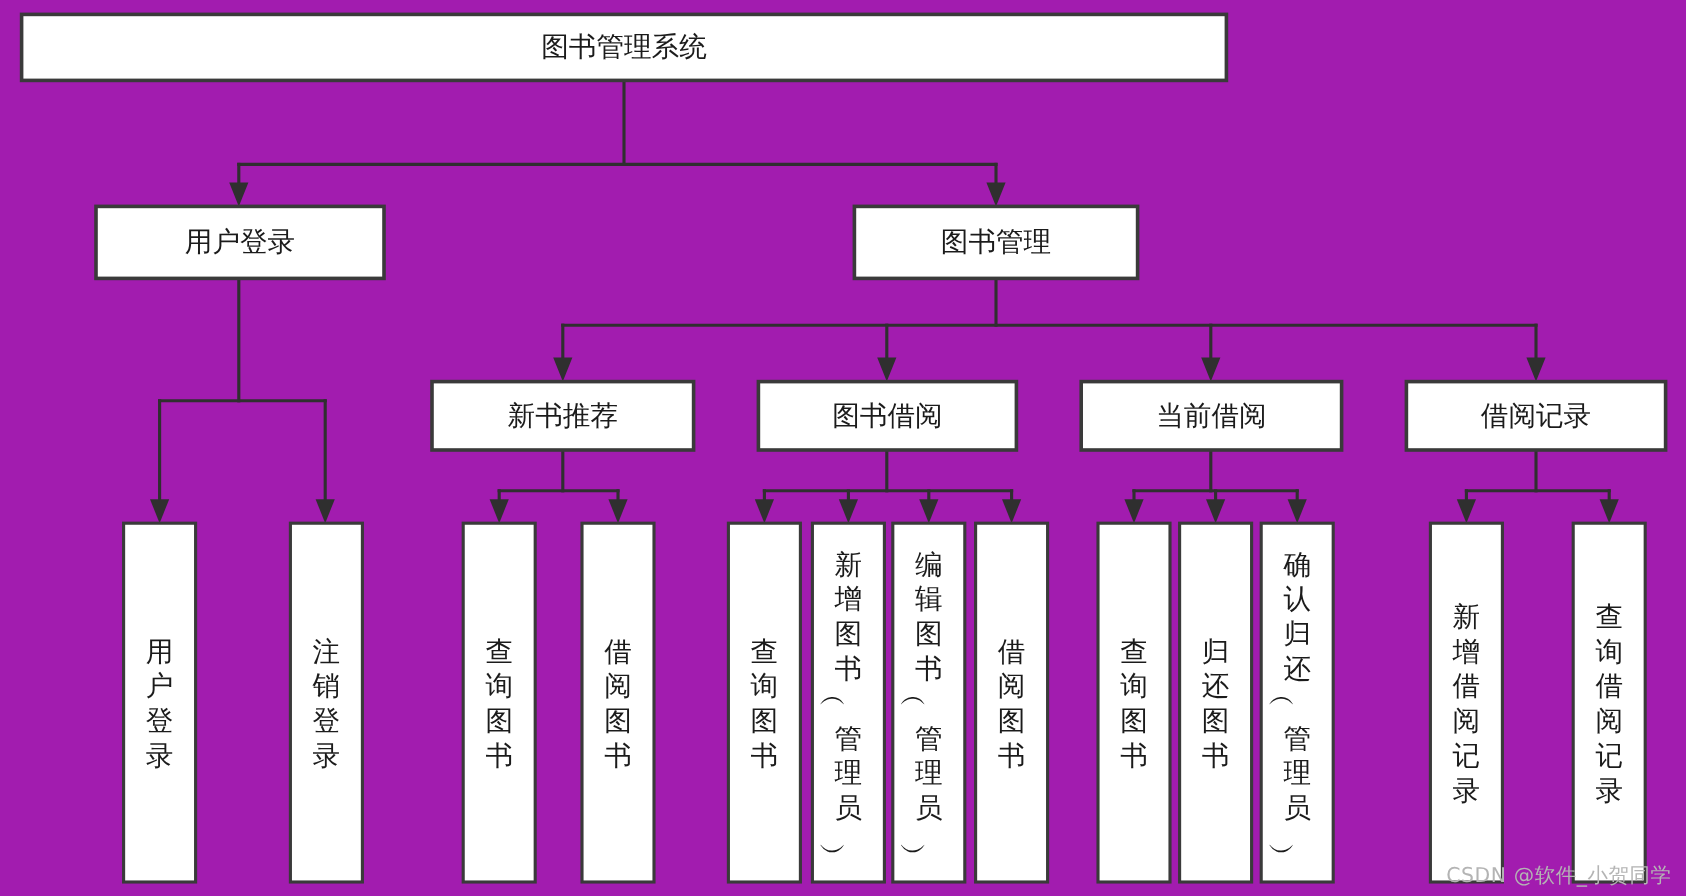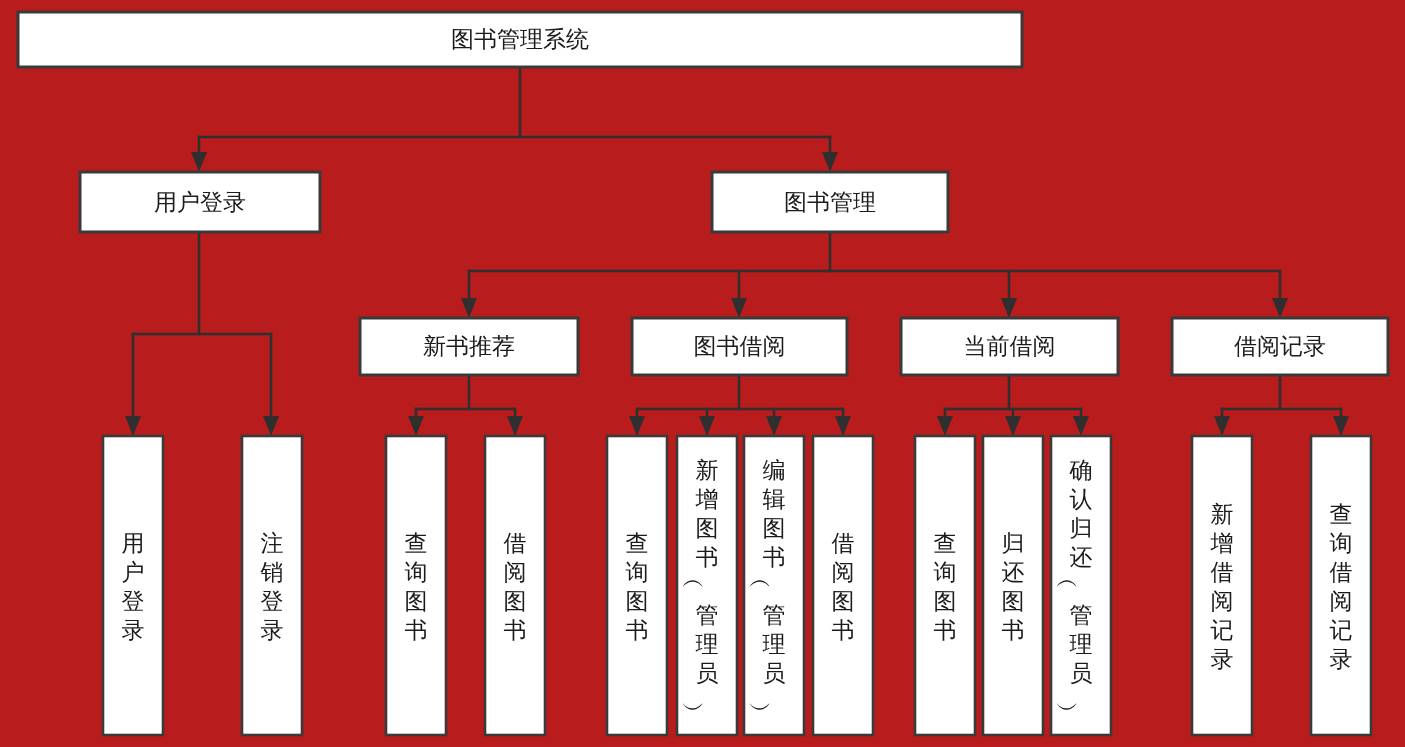--- a/index.html
+++ b/index.html
@@ -10,21 +10,21 @@
   body {
     width: 1405px;
     height: 747px;
     font-family: "DejaVu Sans", "Liberation Sans", sans-serif;
     overflow: hidden;
   }
   #diagram-root {
     position: relative;
     width: 1405px;
     height: 747px;
-    background: #b91c1c;
+    background: #a21caf;
   }
   svg.canvas {
     position: absolute;
     left: 0;
     top: 0;
     width: 1405px;
     height: 747px;
   }
   .node-box {
     fill: #ffffff;
@@ -205,13 +205,14 @@
         <g>
           <rect x="1192" y="436" width="60" height="299" class="node-box-thin"></rect>
           <text x="1222" y="521.5" class="node-label-v"><tspan x="1222" dy="0">新</tspan><tspan x="1222" dy="29">增</tspan><tspan x="1222" dy="29">借</tspan><tspan x="1222" dy="29">阅</tspan><tspan x="1222" dy="29">记</tspan><tspan x="1222" dy="29">录</tspan></text>
         </g>
         <g>
           <rect x="1311" y="436" width="60" height="299" class="node-box-thin"></rect>
           <text x="1341" y="521.5" class="node-label-v"><tspan x="1341" dy="0">查</tspan><tspan x="1341" dy="29">询</tspan><tspan x="1341" dy="29">借</tspan><tspan x="1341" dy="29">阅</tspan><tspan x="1341" dy="29">记</tspan><tspan x="1341" dy="29">录</tspan></text>
         </g>
       </g>
   </svg>
+  <div class="watermark">CSDN @软件_小贺同学</div>
 </div>
 
 </body></html>

